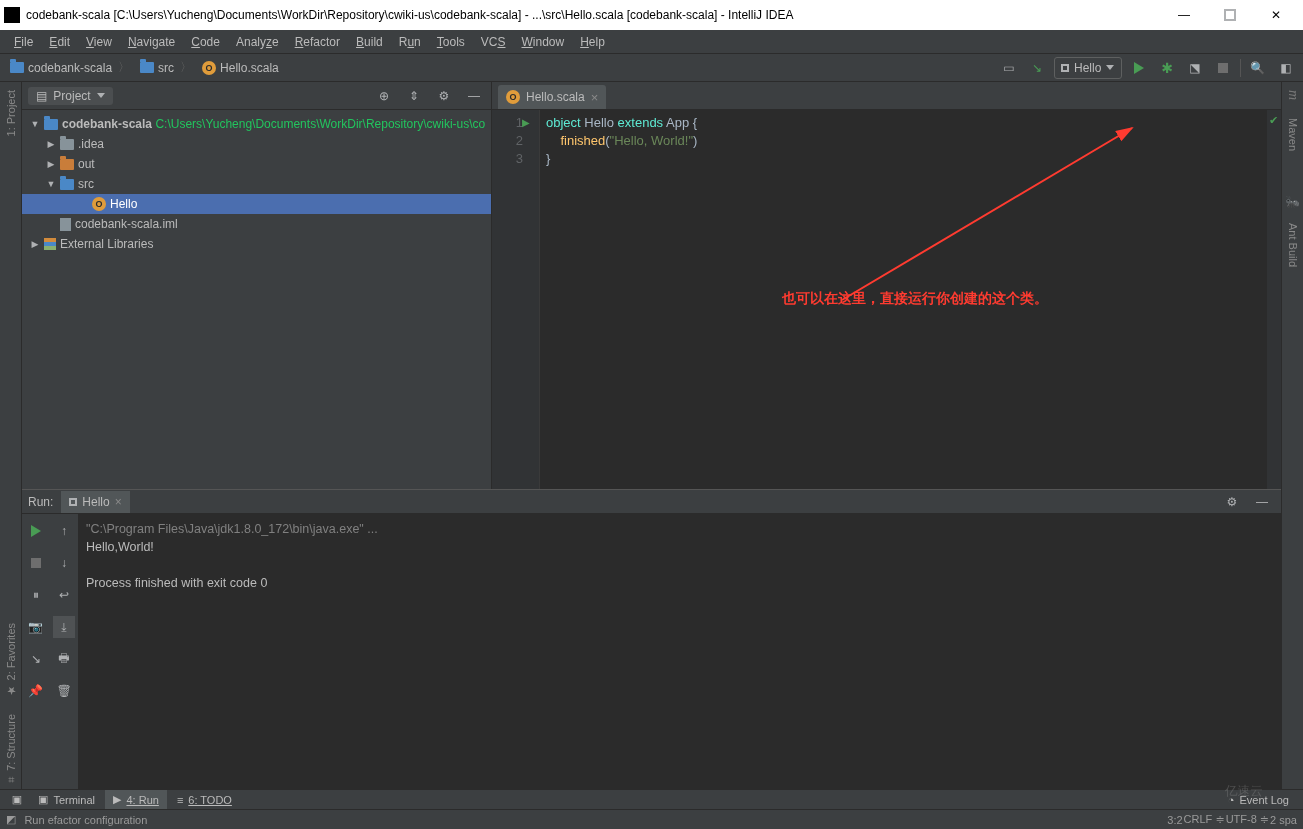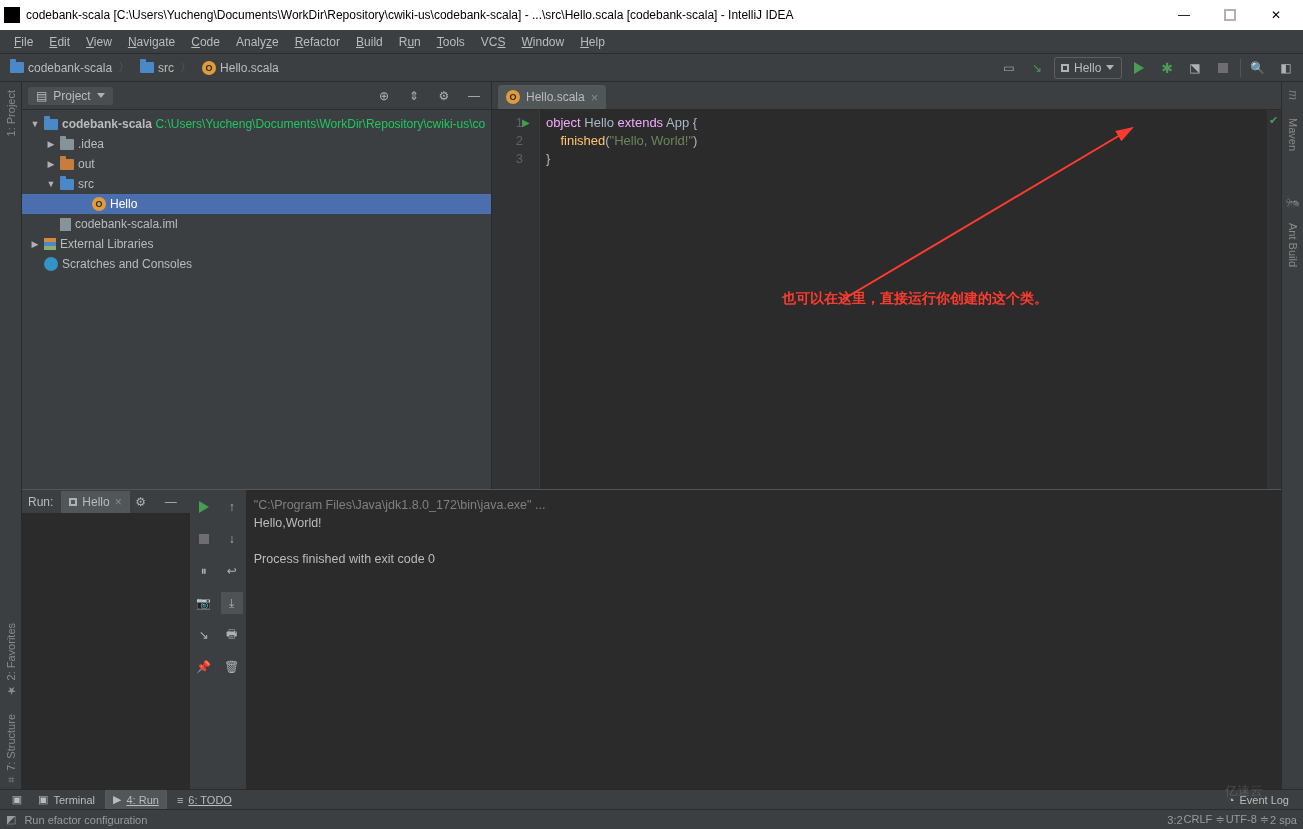--- a/index.html
+++ b/index.html
@@ -47,26 +47,26 @@
 .scratch-ico { width: 14px; height: 14px; display: inline-block; border-radius: 50%; background: #3592c4; position: relative; }
 .file-ico { width: 11px; height: 13px; background: #87939a; display: inline-block; position: relative; }
 .editor-panel { flex: 1; display: flex; flex-direction: column; background: #2b2b2b; }
 .tabs { height: 28px; display: flex; align-items: flex-end; background: #3c3f41; border-bottom: 1px solid #2b2b2b; padding-left: 6px; }
 .tab { height: 24px; display: flex; align-items: center; gap: 6px; padding: 0 8px; background: #515658; border-radius: 3px 3px 0 0; margin-right: 2px; color: #bbb; }
 .tab .close { color: #8a8a8a; font-size: 13px; }
 .editor-body { flex: 1; display: flex; position: relative; background: #2b2b2b; font-family: "Consolas", monospace; font-size: 13px; overflow: hidden; }
 .gutter-col { width: 48px; background: #313335; text-align: right; color: #606366; padding: 4px 16px 0 0; line-height: 18px; border-right: 1px solid #3a3a3a; position: relative; }
 .gutter-col .run-tri { position: absolute; left: 30px; top: 4px; color: #499c54; font-size: 10px; }
 .code { padding: 4px 6px 0 6px; line-height: 18px; white-space: pre; }
-.kw { color: #f0abfc; } .str { color: #6a8759; } .fn { color: #ffc66d; } .br { color: #a9b7c6; } .obj { color: #a9b7c6; }
+.kw { color: #5eead4; } .str { color: #6a8759; } .fn { color: #ffc66d; } .br { color: #a9b7c6; } .obj { color: #a9b7c6; }
 .annot-arrow { position: absolute; left: 300px; top: 10px; width: 360px; height: 190px; pointer-events: none; }
 .annot-text { position: absolute; left: 290px; top: 180px; color: #ff3b30; font-size: 14px; font-weight: bold; }
 .editor-right-strip { width: 14px; background: #313335; position: relative; }
 .editor-right-strip .ok { position: absolute; top: 4px; left: 2px; color: #499c54; font-size: 11px; }
-.run-panel { height: 300px; background: #2b2b2b; border-top: 1px solid #555; display: flex; }
+.run-panel { height: 300px; background: #2b2b2b; border-top: 1px solid #555; display: flex; flex-direction: column; }
 .run-tabbar { height: 24px; display: flex; align-items: center; background: #3c3f41; border-bottom: 1px solid #2b2b2b; padding-left: 6px; }
 .run-label { color: #bbb; margin-right: 8px; }
 .run-tab { height: 22px; display: flex; align-items: center; gap: 5px; padding: 0 8px; background: #515658; }
 .run-tabbar .right { margin-left: auto; display: flex; gap: 8px; padding-right: 8px; color: #afb1b3; }
 .run-body { flex: 1; display: flex; }
 .run-sidebar { width: 56px; background: #3c3f41; display: flex; flex-direction: row; }
 .run-col { width: 28px; display: flex; flex-direction: column; align-items: center; padding-top: 6px; gap: 10px; }
 .console { flex: 1; background: #2b2b2b; font-family: Consolas, monospace; font-size: 12.5px; padding: 6px 8px; color: #bbbbbb; line-height: 17px; white-space: pre; }
 .console .cmd { color: #808080; }
 .bottom-tabs { height: 20px; background: #3c3f41; display: flex; align-items: center; padding: 0 6px; border-top: 1px solid #2b2b2b; font-size: 11px; gap: 2px; }
@@ -202,25 +202,20 @@
       <div class="tree-row indent-1">
         <span class="tree-arrow"></span>
           <span class="file-ico"></span>
         <span class="tree-label">codebank-scala.iml</span>
       </div>
       <div class="tree-row">
         <span class="tree-arrow">▶</span>
           <span class="lib-ico"></span>
         <span class="tree-label">External Libraries</span>
       </div>
-      <div class="tree-row">
-        <span class="tree-arrow"></span>
-          <span class="scratch-ico"></span>
-        <span class="tree-label">Scratches and Consoles</span>
-      </div>
     </div>
 
   </div>
 
   <div class="editor-panel">
     <div class="tabs">
       <div class="tab">
         <span class="scala-ico"></span>
         <span>Hello.scala</span>
         <span class="close">×</span>

